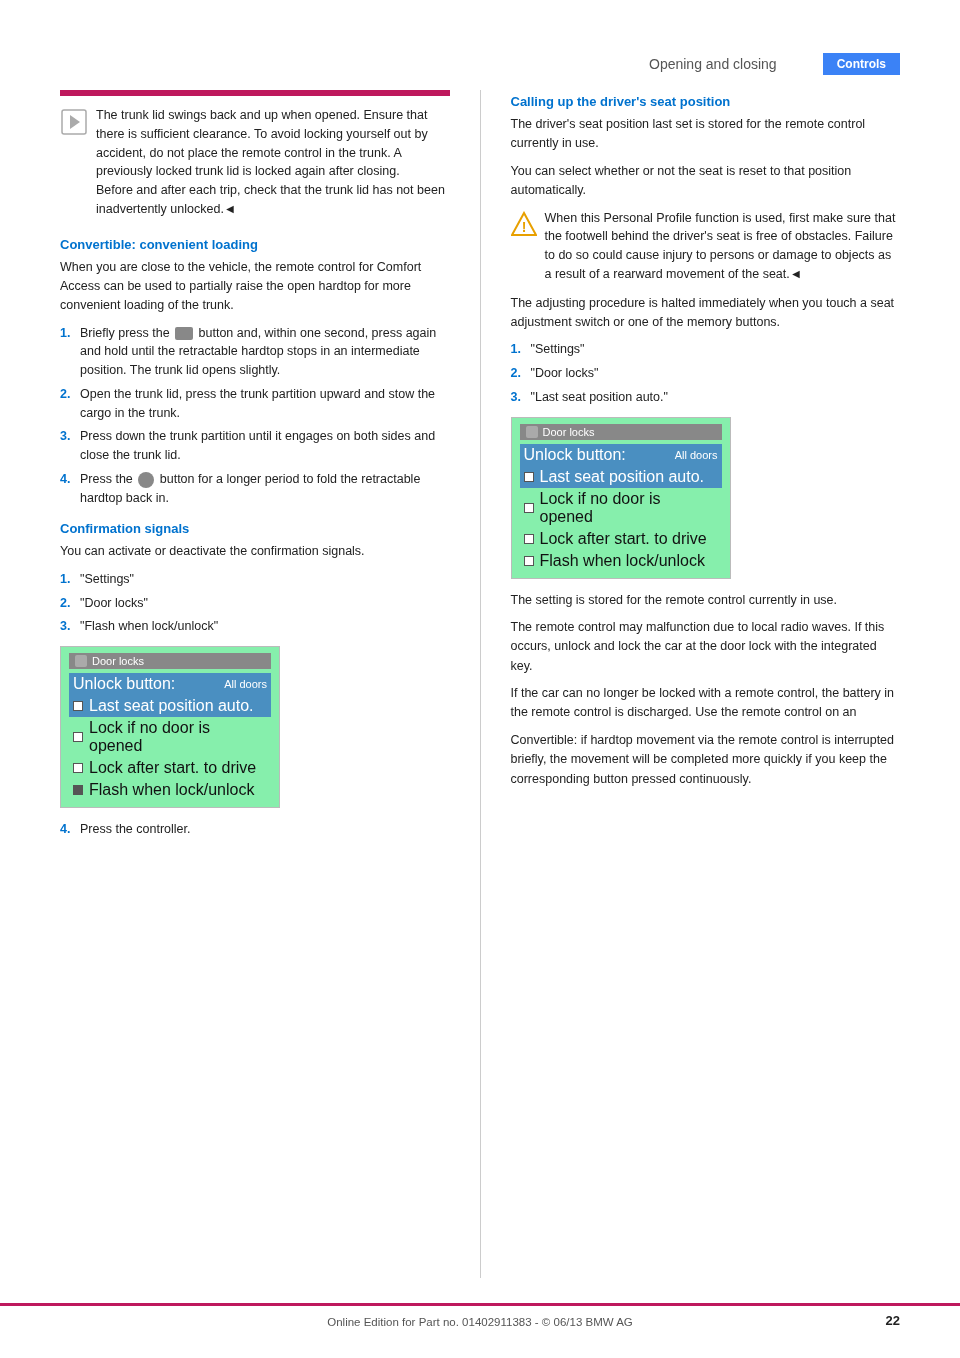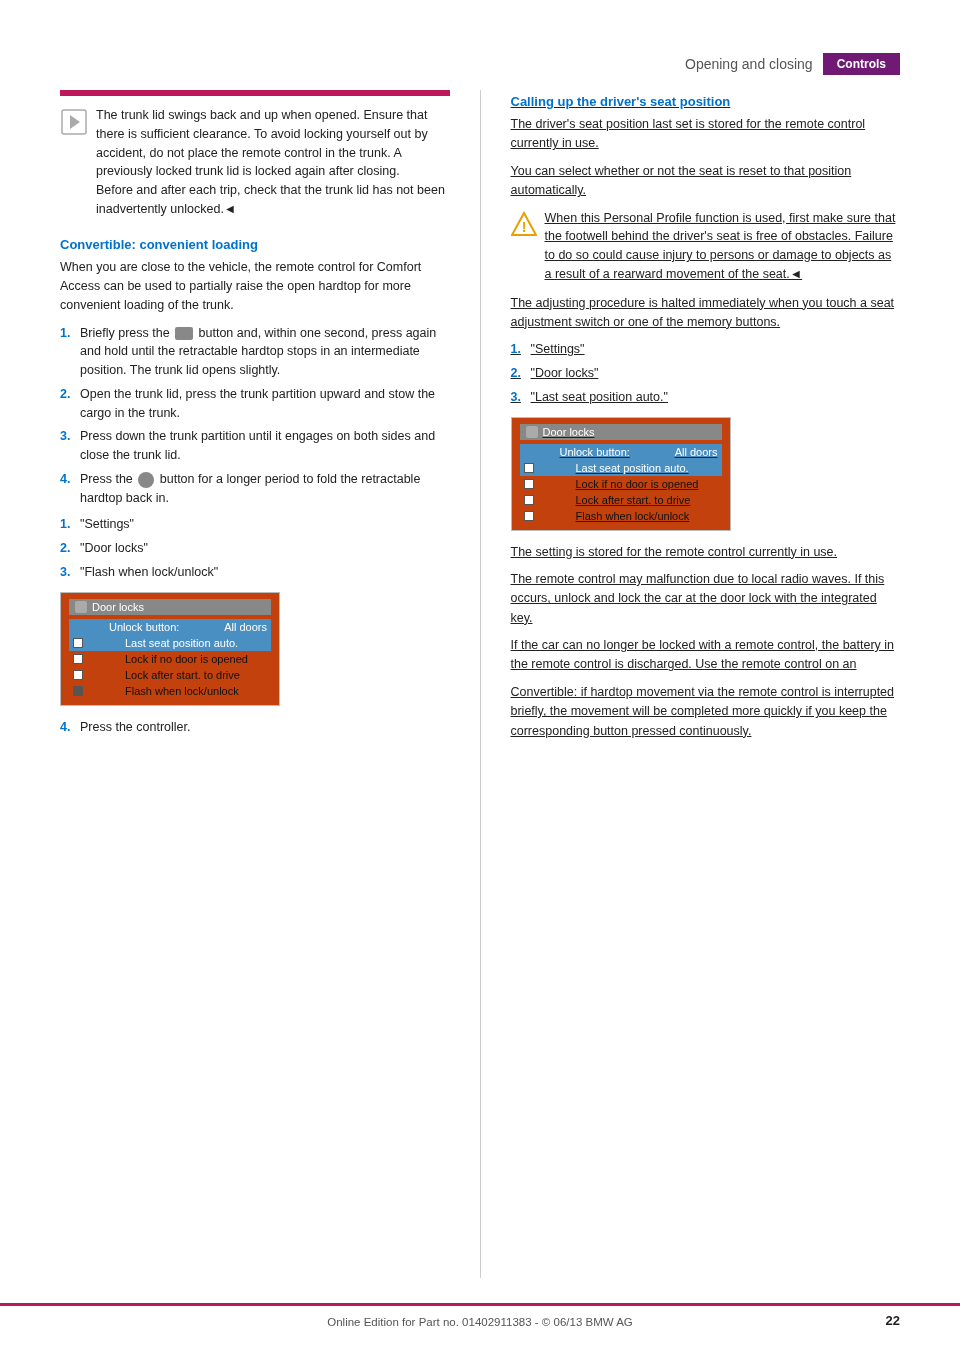--- a/index.html
+++ b/index.html
@@ -21,25 +21,26 @@
       display: flex;
       align-items: center;
       gap: 0;
     }
     .header-section-label {
       color: #555;
       font-size: 14px;
       padding: 4px 10px;
     }
     .header-section-active {
-      background: #701a75;
+      background: #3b82f6;
       color: #fff;
       font-size: 12px;
       padding: 4px 14px;
       font-weight: bold;
+      margin-left: 36px;
     }
 
     
     .content {
       position: absolute;
       top: 90px;
       left: 60px;
       right: 60px;
       bottom: 80px;
       display: flex;
@@ -47,21 +48,20 @@
     }
 
     .left-col {
       flex: 1;
       min-width: 0;
     }
 
     .right-col {
       flex: 1;
       min-width: 0;
-      text-decoration: underline;
     }
 
     
     .note-box {
       display: flex;
       align-items: flex-start;
       gap: 8px;
       margin-bottom: 18px;
       border-top: 6px solid #be185d;
       padding-top: 10px;
@@ -118,21 +118,21 @@
       min-width: 16px;
       flex-shrink: 0;
     }
     .list-text {
       color: #222;
     }
 
     
     .screen-img {
       border: 1px solid #bbb;
-      background: #c2410c;
+      background: #86efac;
       margin: 10px 0 12px 0;
       padding: 6px 8px;
       width: 220px;
     }
     .screen-title-bar {
       background: #888;
       color: #fff;
       font-size: 11px;
       padding: 2px 6px;
       margin-bottom: 4px;
@@ -168,22 +168,21 @@
       height: 10px;
       border: 1px solid #555;
       background: #fff;
       flex-shrink: 0;
       display: inline-block;
     }
     .screen-checkbox.checked {
       background: #555;
     }
     .screen-label {
-      font-size: 11px;
-      margin-left: 36px;
+      font-size: 16px;
     }
     .screen-value {
       font-size: 11px;
       margin-left: auto;
     }
 
     
     .warning-box {
       display: flex;
       align-items: flex-start;
@@ -268,20 +267,22 @@
       <li>
         <span class="list-num">3.</span>
         <span class="list-text">Press down the trunk partition until it engages on both sides and close the trunk lid.</span>
       </li>
       <li>
         <span class="list-num">4.</span>
         <span class="list-text">Press the <span style="display:inline-block;width:16px;height:16px;background:#888;vertical-align:middle;border-radius:50%;margin:0 2px;"></span> button for a longer period to fold the retractable hardtop back in.</span>
       </li>
     </ol>
 
+    <div class="section-heading">Confirmation signals</div>
+    <p>You can activate or deactivate the confirmation signals.</p>
 
     <ol class="numbered-list">
       <li>
         <span class="list-num">1.</span>
         <span class="list-text">"Settings"</span>
       </li>
       <li>
         <span class="list-num">2.</span>
         <span class="list-text">"Door locks"</span>
       </li>

